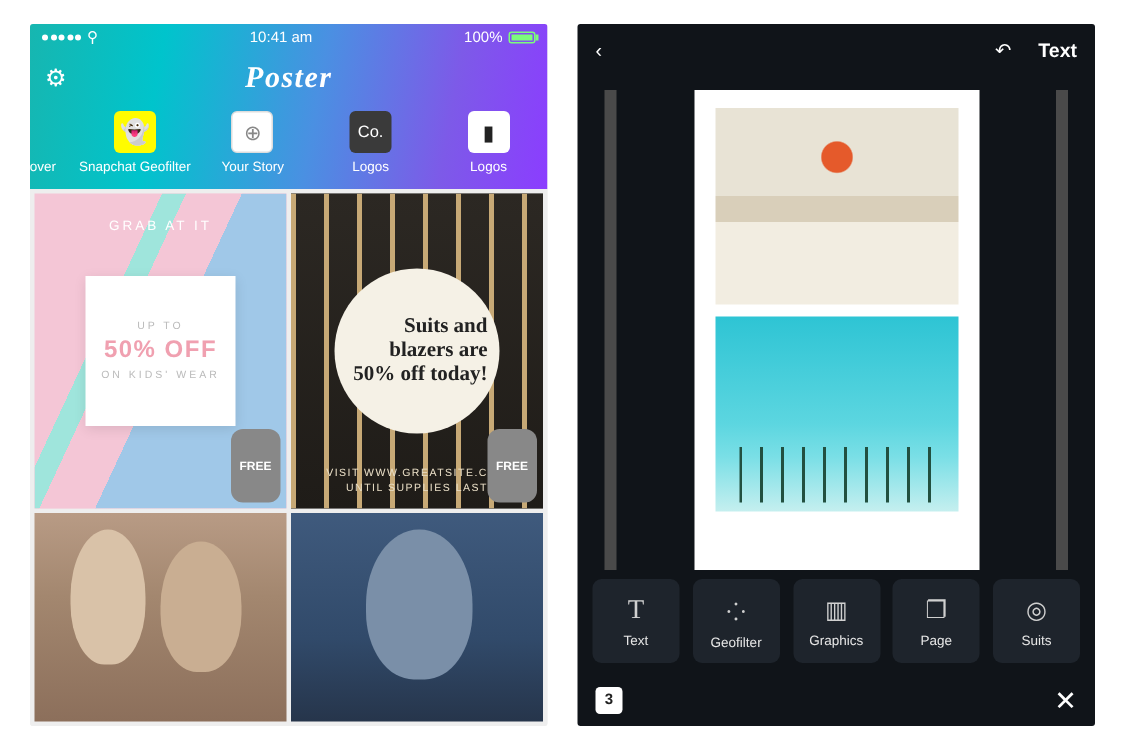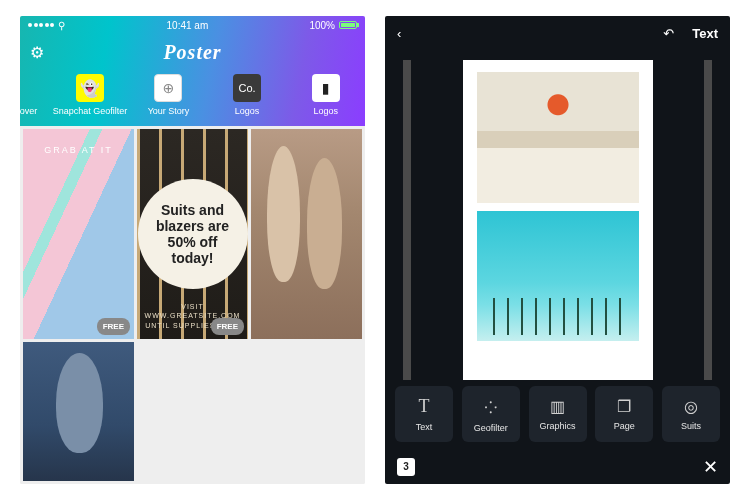--- a/index.html
+++ b/index.html
@@ -45,28 +45,28 @@
   }
   .cat .icon {
     width:28px; height:28px; border-radius:4px;
     display:flex; align-items:center; justify-content:center;
   }
   .cat .icon.ghost { background:#fffc00; color:#000; font-size:16px; }
   .cat .icon.story { background:#fff; color:#888; border:1px solid #ddd; font-size:14px; }
   .cat .icon.logo { background:#3a3a3a; color:#fff; font-size:11px; font-weight:400; }
   .cat .icon.poster { background:#fff; color:#222; font-size:14px; }
   .templates {
-    flex:1; display:grid; grid-template-columns:1fr 1fr 1fr; grid-template-rows: 210px 1fr; gap:3px;
+    flex:1; display:grid; grid-template-columns:1fr 1fr; grid-template-rows: 210px 1fr; gap:3px;
     background:#eee; overflow:hidden; padding:3px;
   }
   .tpl { position:relative; overflow:hidden; }
   .badge-free {
     position:absolute; bottom:4px; right:4px;
     background:#888; color:#fff; font-size:8px; font-weight:700;
-    padding:4px 6px; border-radius:8px;
+    padding:20px 6px; border-radius:8px;
   }
   
   .tpl1 { background:#f4c6d6; display:flex; align-items:center; justify-content:center; }
   .tpl1 .stripe { position:absolute; inset:0;
     background: linear-gradient(115deg, transparent 32%, #9fe5dc 32% 38%, #f4c6d6 38% 52%, #a0c8e8 52% 100%); }
   .tpl1 .grab { position:absolute; top:16px; color:#fff; font-size:9px; letter-spacing:2px; }
   .tpl1 .sq {
     position:relative; width:100px; height:100px; background:#fff;
     display:flex; flex-direction:column; align-items:center; justify-content:center;
     gap:4px; box-shadow:0 2px 8px rgba(0,0,0,.1);
@@ -75,21 +75,21 @@
   .tpl1 .pct  { font-size:16px; font-weight:700; color:#f0a0b0; letter-spacing:1px; }
   .tpl1 .on   { font-size:7px; letter-spacing:2px; color:#bbb; }
   
   .tpl2 { background:linear-gradient(90deg,#3b3a36,#2b2a27); display:flex; align-items:center; justify-content:center; }
   .tpl2 .rods { position:absolute; inset:0;
     background: repeating-linear-gradient(90deg,#c7a976 0 3px, transparent 3px 22px),
                 linear-gradient(#2c2823,#1f1c18); }
   .tpl2 .circ {
     position:relative; width:110px; height:110px; border-radius:50%;
     background:#f5f1e6; display:flex; flex-direction:column; align-items:center; justify-content:center;
-    font-family: Liberation Sans, sans-serif; font-weight:700; color:#222; text-align:center;
+    font-family: Liberation Serif, serif; font-weight:700; color:#222; text-align:right;
     font-size:14px; line-height:1.15; padding:8px;
   }
   .tpl2 .foot {
     position:absolute; bottom:8px; width:100%; text-align:center;
     color:#eadfc7; font-size:7px; letter-spacing:1px; line-height:1.4;
   }
   
   .tpl3 { background: linear-gradient(180deg,#b89b85 0%, #a3876f 40%, #8c6f5b 100%); }
   .tpl3::after { content:""; position:absolute; left:14%; top:8%; width:30%; height:65%;
      background:#d9c2a8; border-radius:50% 50% 45% 45%; }
@@ -198,20 +198,25 @@
         <span class="icon poster">▮</span>
         <span>Logos</span>
       </div>
     </div>
   </div>
 
   <div class="templates">
     <div class="tpl tpl1">
       <div class="stripe"></div>
       <span class="grab">GRAB AT IT</span>
+      <div class="sq">
+        <span class="upto">UP TO</span>
+        <span class="pct">50% OFF</span>
+        <span class="on">ON KIDS' WEAR</span>
+      </div>
       <span class="badge-free">FREE</span>
     </div>
     <div class="tpl tpl2">
       <div class="rods"></div>
       <div class="circ">Suits and blazers are 50% off today!</div>
       <div class="foot">
         <div>VISIT WWW.GREATSITE.COM</div>
         <div>UNTIL SUPPLIES LAST</div>
       </div>
       <span class="badge-free">FREE</span>

